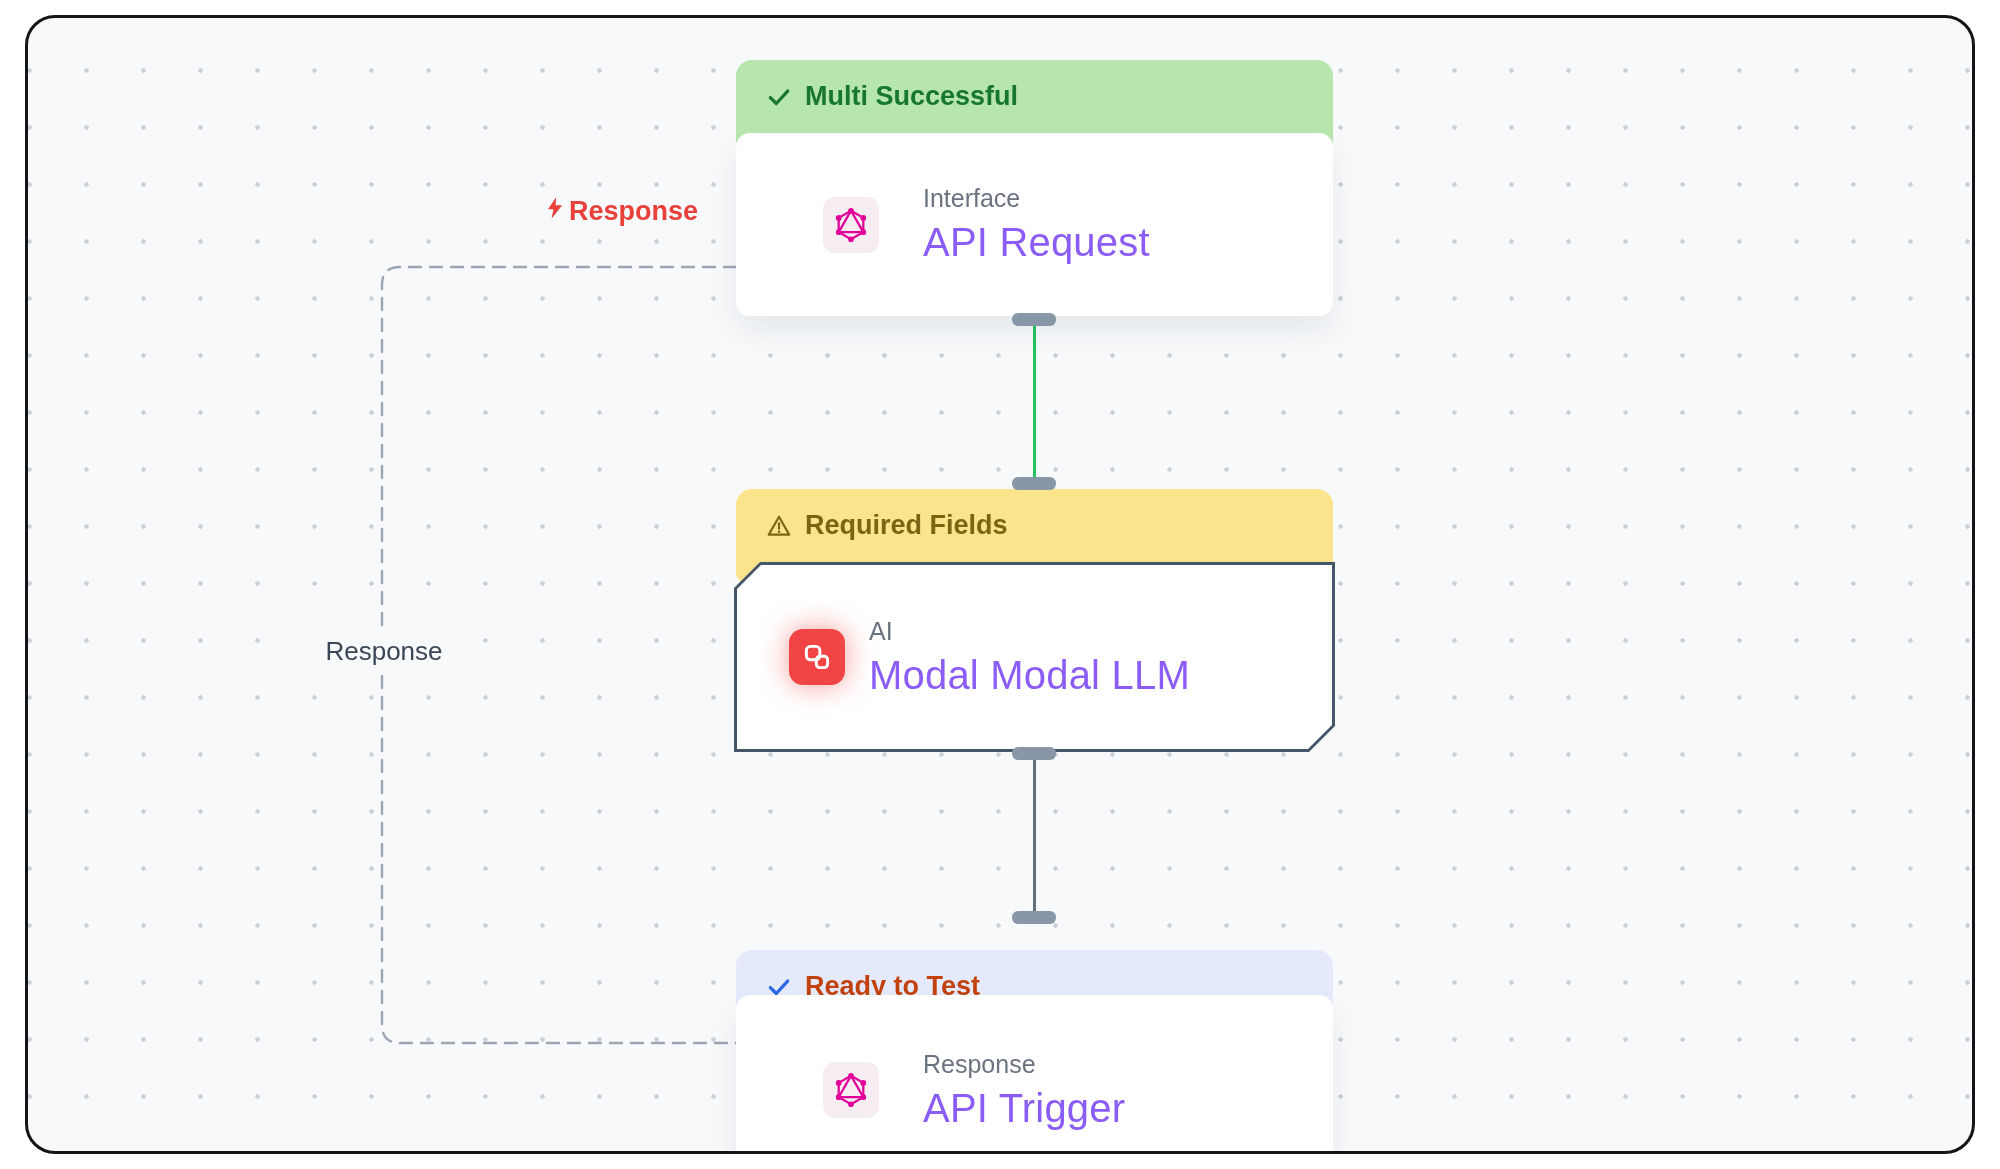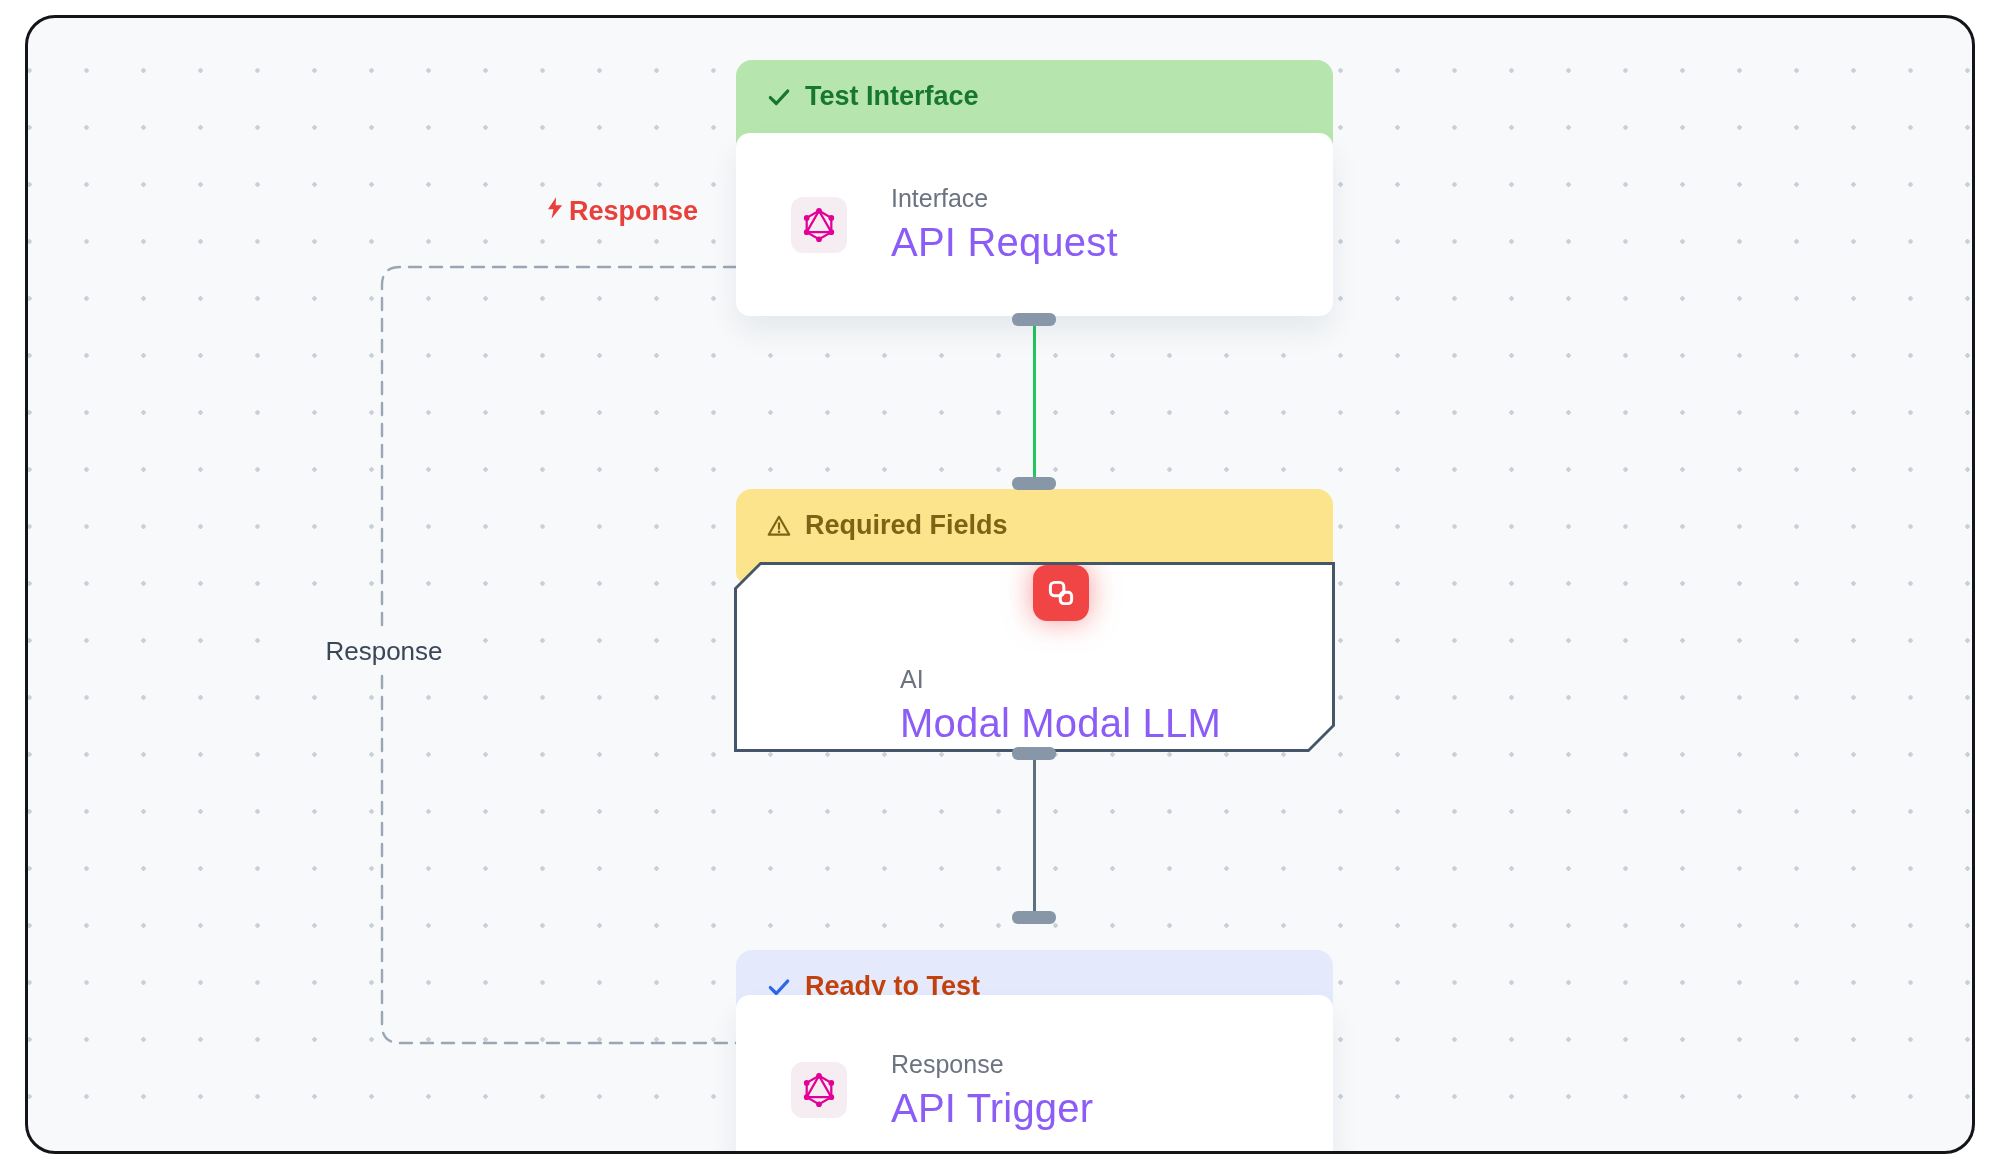--- a/index.html
+++ b/index.html
@@ -29,35 +29,35 @@
     font-size:27px; font-weight:700;
   }
   .banner.green  { background:#b6e5ae; color:#17772f; }
   .banner.yellow { background:#fbe48b; color:#7d6414;align-items:center; }
   .banner.blue   { background:#e4eafc; color:#c2410c;margin-top:28px; }
   .banner .bicon { display:flex; align-items:center; }
 
   .card {
     position:absolute; top:73px; left:0; right:0; height:183px;
     background:#ffffff; border-radius:14px;
-    display:flex; align-items:center; gap:44px; padding-left:55px;
+    display:flex; align-items:center; gap:44px; padding-left:87px;
     box-shadow: 0 16px 30px rgba(15,23,42,.07);
   }
 
   
   .frame {
     position:absolute; top:73px; left:-2px; right:-2px; height:190px;
     background:#46566a;
     clip-path: polygon(26px 0, 100% 0, 100% calc(100% - 26px), calc(100% - 26px) 100%, 0 100%, 0 26px);
     filter: drop-shadow(0 14px 22px rgba(15,23,42,.10));
   }
   .frame-inner {
     position:absolute; inset:3px; background:#ffffff;
     clip-path: polygon(24px 0, 100% 0, 100% calc(100% - 24px), calc(100% - 24px) 100%, 0 100%, 0 24px);
-    display:flex; align-items:center; gap:44px; padding-left:52px;flex-direction:column;
+    display:flex; align-items:center; gap:24px; padding-left:52px;
   }
 
   .tile { width:56px; height:56px; border-radius:12px; display:flex; align-items:center; justify-content:center; flex:0 0 auto; }
   .tile.pink { background:#f5edf2; }
   .tile.red  { background:#f14545; border-radius:14px; box-shadow:0 0 28px rgba(241,69,69,.55); }
 
   .texts { display:flex; flex-direction:column; gap:7px; }
   .type  { font-size:25px; color:#6b7280; }
   .title { font-size:40px; font-weight:400; color:#8b5cf6; letter-spacing:.2px; }
 
@@ -101,21 +101,21 @@
     </div>
     <div class="response-label">Response</div>
 
     <div class="node" style="top:42px; height:256px;">
       <div class="banner green">
         <span class="bicon">
           <svg width="26" height="26" viewBox="0 0 24 24">
               <path d="M4 12.5 L9.5 18 L20 6.5" fill="none" stroke="#17772f" stroke-width="3" stroke-linecap="round" stroke-linejoin="round"></path>
             </svg>
         </span>
-        <span>Test Interface</span>
+        <span>Multi Successful</span>
       </div>
       <div class="card">
         <div class="tile pink">
           <svg width="36" height="36" viewBox="0 0 24 24">
             <g stroke="#e10098" stroke-width="1.5" fill="none">
               <path d="M12 2.5 L20.2 7.25 V16.75 L12 21.5 L3.8 16.75 V7.25 Z"></path>
               <path d="M12 2.5 L20.2 16.75 H3.8 Z"></path>
             </g>
             <g fill="#e10098">
               <circle cx="12" cy="2.5" r="1.9"></circle>

